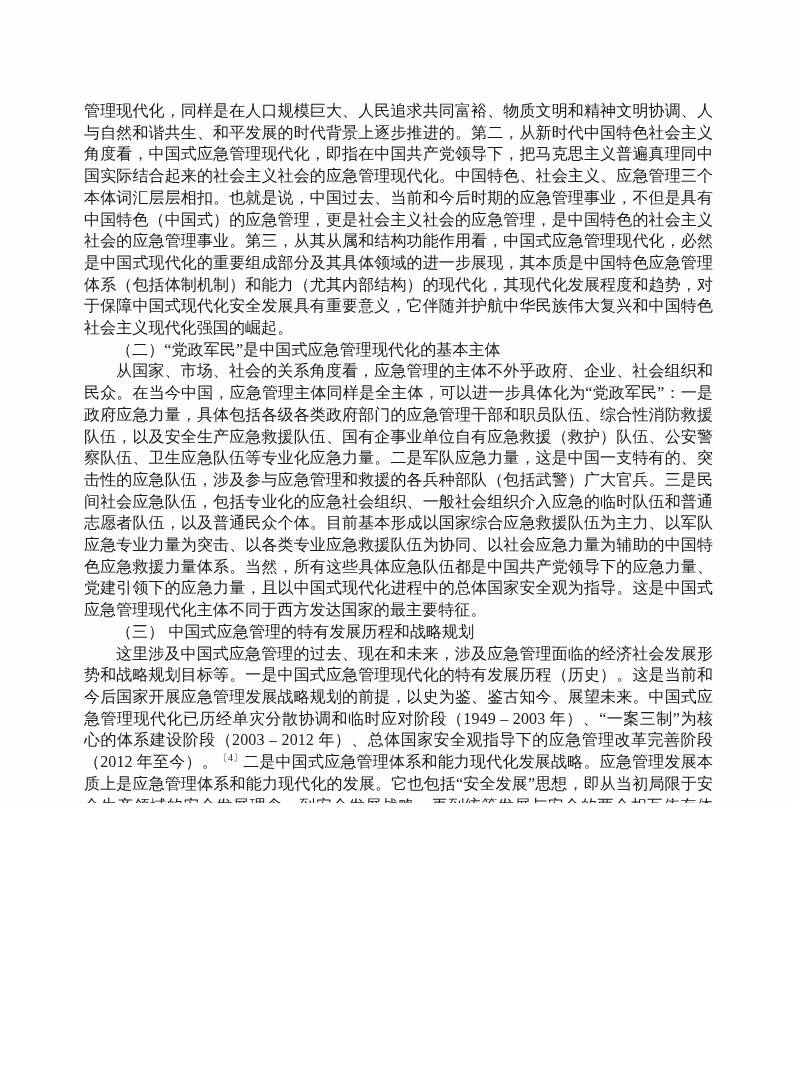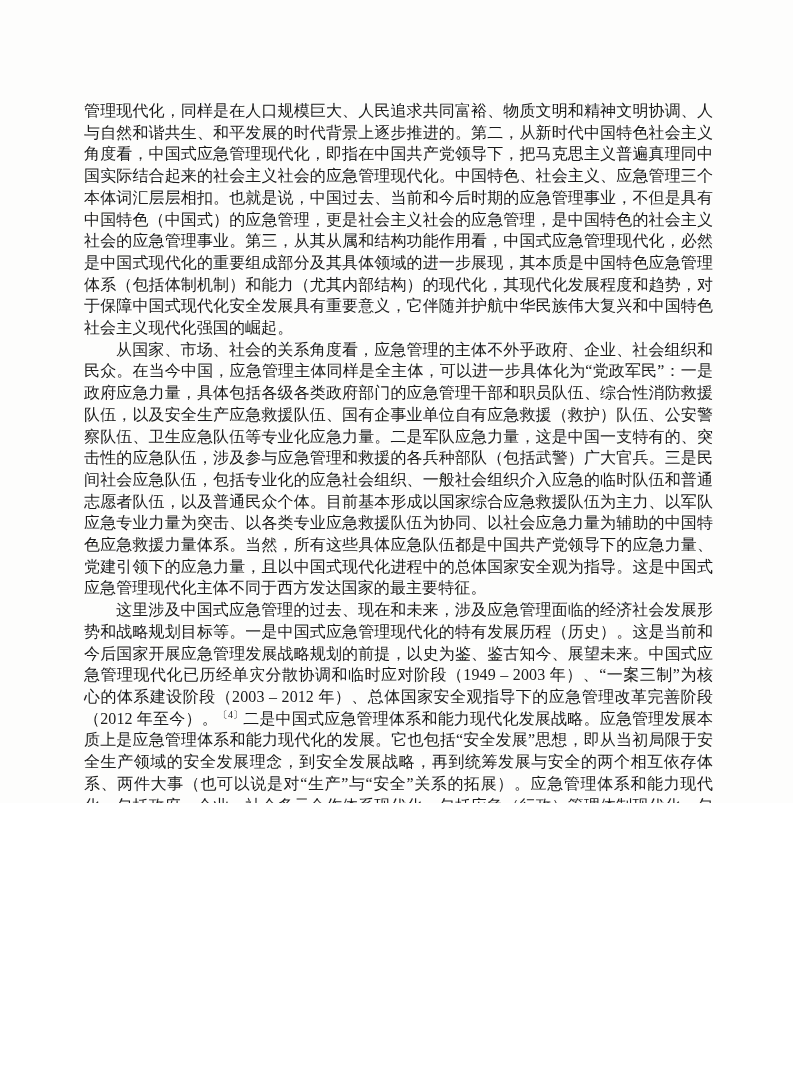--- a/index.html
+++ b/index.html
@@ -54,23 +54,25 @@
 </style>
 </head>
 <body>
 
 <div class="paper-page">
 
   <div class="text-block">
 
     <p class="no-indent">管理现代化，同样是在人口规模巨大、人民追求共同富裕、物质文明和精神文明协调、人与自然和谐共生、和平发展的时代背景上逐步推进的。第二，从新时代中国特色社会主义角度看，中国式应急管理现代化，即指在中国共产党领导下，把马克思主义普遍真理同中国实际结合起来的社会主义社会的应急管理现代化。中国特色、社会主义、应急管理三个本体词汇层层相扣。也就是说，中国过去、当前和今后时期的应急管理事业，不但是具有中国特色（中国式）的应急管理，更是社会主义社会的应急管理，是中国特色的社会主义社会的应急管理事业。第三，从其从属和结构功能作用看，中国式应急管理现代化，必然是中国式现代化的重要组成部分及其具体领域的进一步展现，其本质是中国特色应急管理体系（包括体制机制）和能力（尤其内部结构）的现代化，其现代化发展程度和趋势，对于保障中国式现代化安全发展具有重要意义，它伴随并护航中华民族伟大复兴和中国特色社会主义现代化强国的崛起。</p>
 
+    <p>（二）“党政军民”是中国式应急管理现代化的基本主体</p>
 
     <p>从国家、市场、社会的关系角度看，应急管理的主体不外乎政府、企业、社会组织和民众。在当今中国，应急管理主体同样是全主体，可以进一步具体化为“党政军民”：一是政府应急力量，具体包括各级各类政府部门的应急管理干部和职员队伍、综合性消防救援队伍，以及安全生产应急救援队伍、国有企事业单位自有应急救援（救护）队伍、公安警察队伍、卫生应急队伍等专业化应急力量。二是军队应急力量，这是中国一支特有的、突击性的应急队伍，涉及参与应急管理和救援的各兵种部队（包括武警）广大官兵。三是民间社会应急队伍，包括专业化的应急社会组织、一般社会组织介入应急的临时队伍和普通志愿者队伍，以及普通民众个体。目前基本形成以国家综合应急救援队伍为主力、以军队应急专业力量为突击、以各类专业应急救援队伍为协同、以社会应急力量为辅助的中国特色应急救援力量体系。当然，所有这些具体应急队伍都是中国共产党领导下的应急力量、党建引领下的应急力量，且以中国式现代化进程中的总体国家安全观为指导。这是中国式应急管理现代化主体不同于西方发达国家的最主要特征。</p>
 
+    <p>（三） 中国式应急管理的特有发展历程和战略规划</p>
 
     <p><span>这里涉及中国式应急管理的过去、现在和未来，涉及应急管理面临的经济社会发展形势和战略规划目标等。一是中国式应急管理现代化的特有发展历程（历史）。这是当前和今后国家开展应急管理发展战略规划的前提，以史为鉴、鉴古知今、展望未来。中国式应急管理现代化已历经单灾分散协调和临时应对阶段（1949 – 2003 年）、“一案三制”为核心的体系建设阶段（2003 – 2012 年）、总体国家安全观指导下的应急管理改革完善阶段（2012 年至今）。</span><sup class="footnote">〔4〕</sup><span>二是中国式应急管理体系和能力现代化发展战略。应急管理发展本质上是应急管理体系和能力现代化的发展。它也包括“安全发展”思想，即从当初局限于安全生产领域的安全发展理念，到安全发展战略，再到统筹发展与安全的两个相互依存体系、两件大事（也可以说是对“生产”与“安全”关系的拓展）。应急管理体系和能力现代化，包括政府、企业、社会多元合作体系现代化，包括应急（行政）管理体制现代化，包括应急管理能力现代化（实质是上述各种应急管理机制及其功能作用发挥的另一表述）。如果从社会系统四位一体（类似于中国式现代化总体布局）看，包括：应急管理经济现代化，如应急投入、应急物质装备现代化等；应急管理政治现代化，如应急行政管理体制合理化、应急管理法治化、应急管理民主化等；应急管理社会现代化，如应急管理资源机会均等化、应急管理阶层结构趋优化、应急管理利益关系合理化、应急管理秩序良性化等；应急管理文化现代化，如应急管理理念纵深化、应急教育现代化、应急文化素养趋高化、应急管理信息化、应急管理智慧化、应急舆情可控化等。当然，从不同社会主体</span></p>
 
   </div>
 
   <div class="page-number">· 19 ·</div>
 
 </div>
 
 </body></html>

